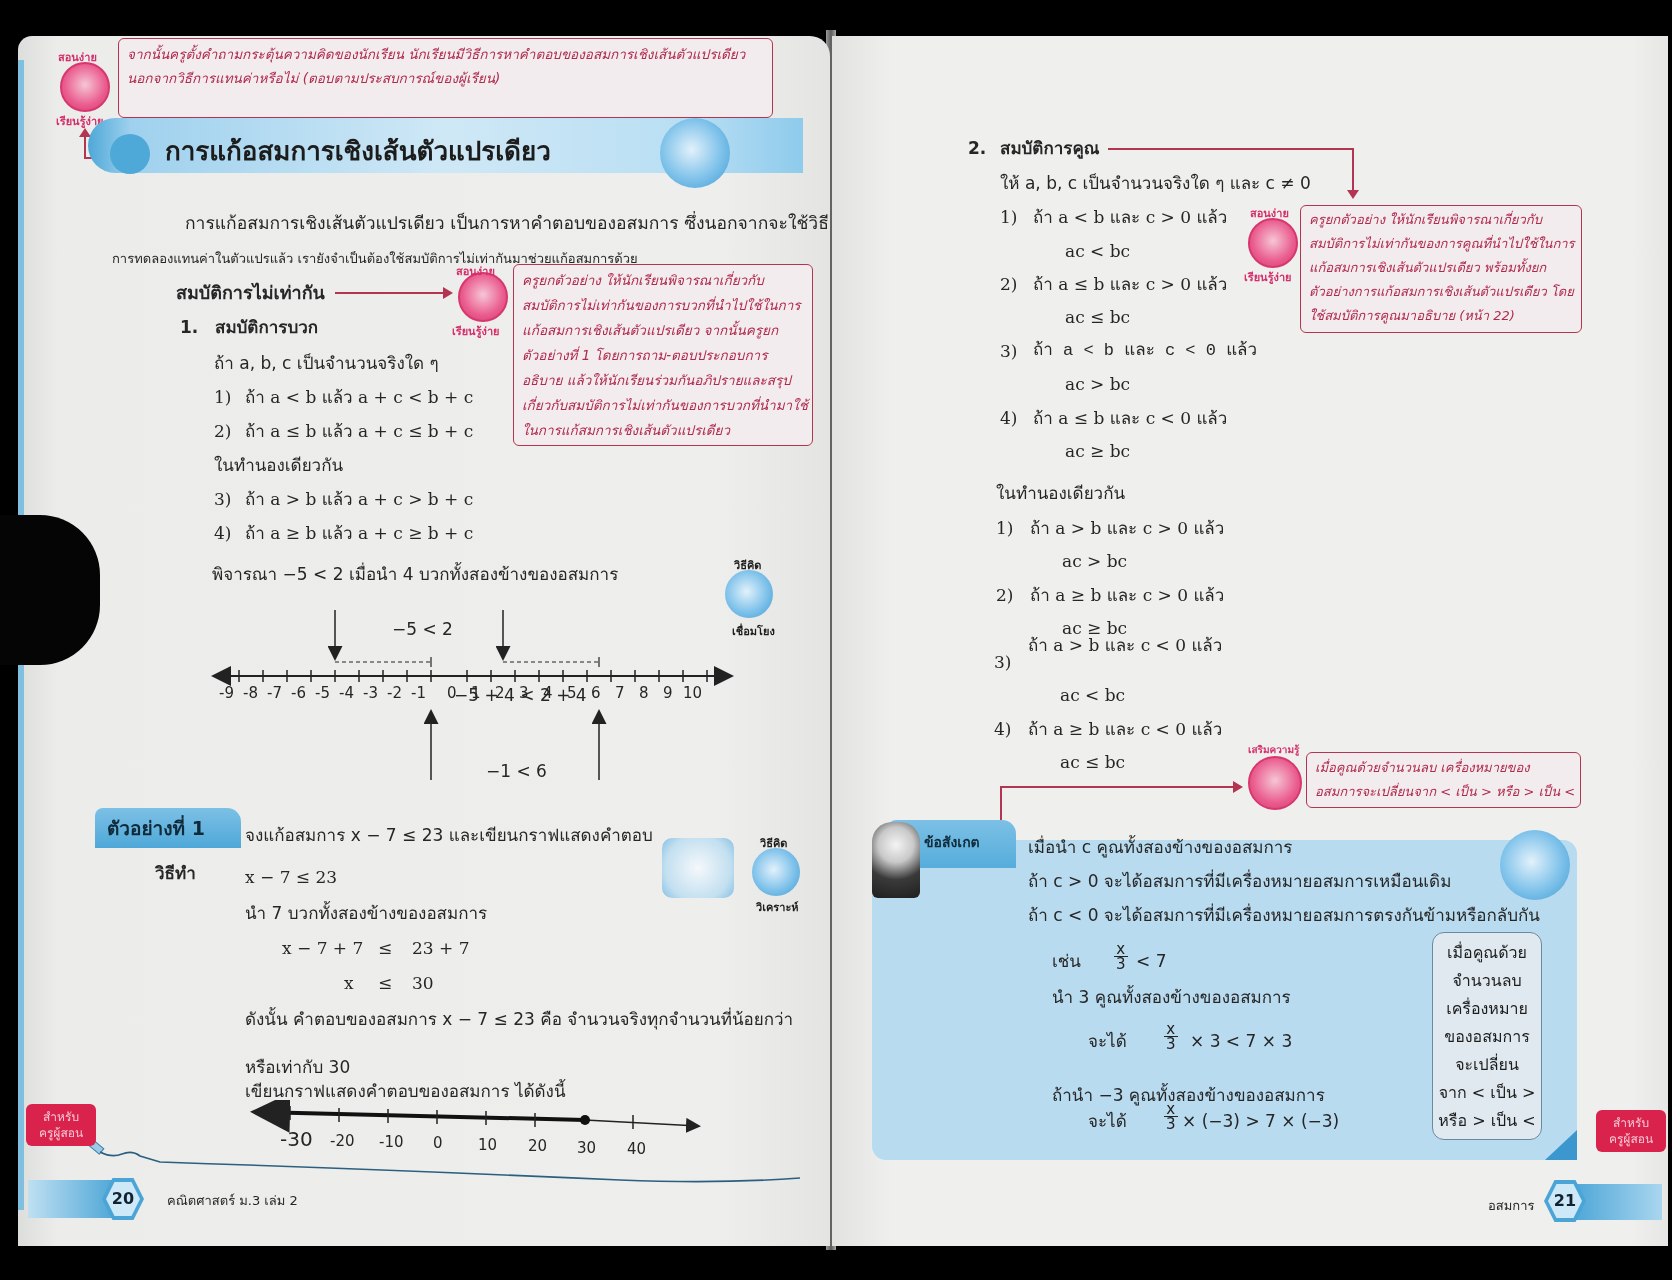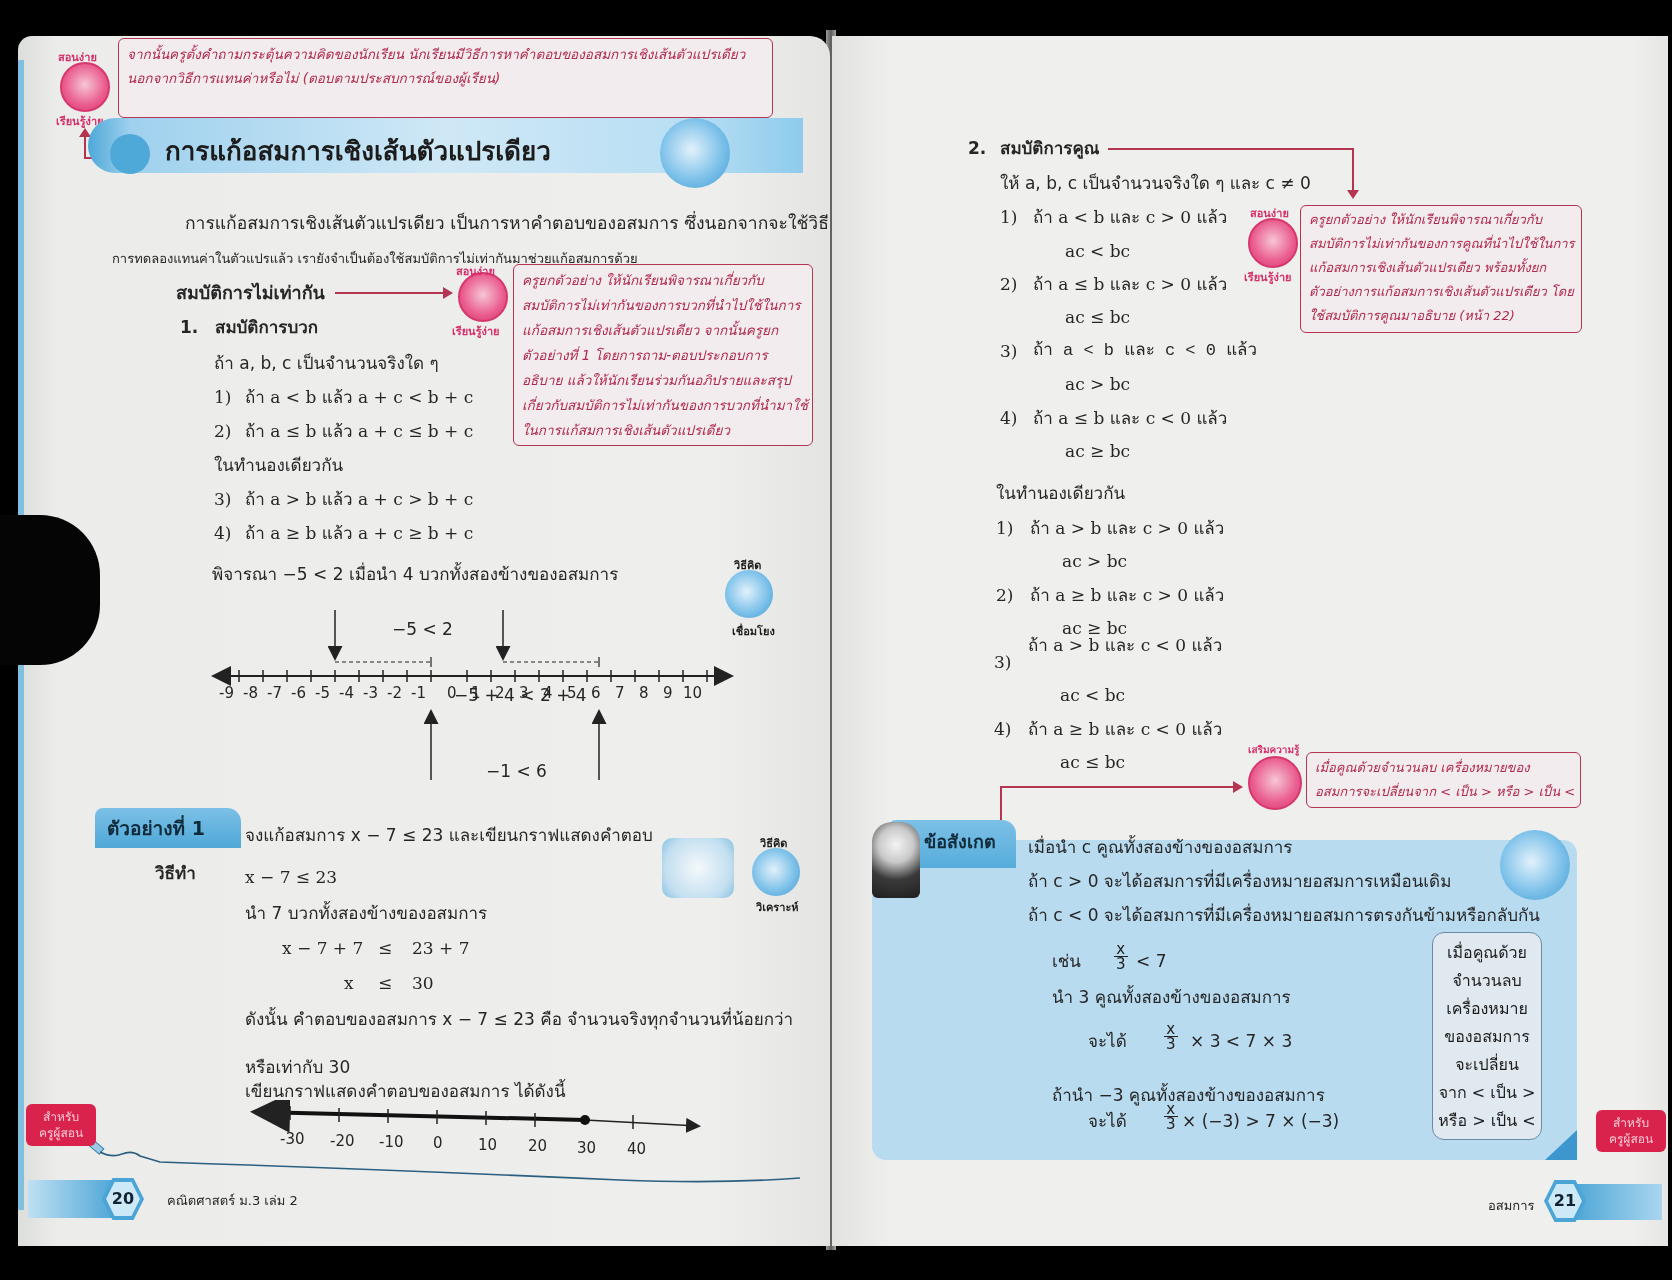--- a/index.html
+++ b/index.html
@@ -21,21 +21,21 @@
 
   .badge-circle { position: absolute; width: 50px; height: 50px; border-radius: 50%; background: radial-gradient(circle at 50% 45%, #f6c6d6 0, #ea5c8e 60%, #d6386e 100%); border: 2px solid #d6386e; }
   .badge-text { position: absolute; font-size: 11px; color: #d42e6b; font-weight: bold; white-space: nowrap; }
 
   .blue-circle { position: absolute; border-radius: 50%; background: radial-gradient(circle at 45% 45%, #e2f1fb 0, #7fc2ea 55%, #3e9ad4 100%); }
 
   .title-band { position: absolute; left: 88px; top: 118px; width: 715px; height: 55px; background: linear-gradient(90deg, #4ea8d8 0, #9fd1ee 6%, #cfe8f6 50%, #b8def3 85%, #8ecbec 100%); border-radius: 28px 0 0 28px; }
   .title-text { position: absolute; left: 165px; top: 130px; font-size: 26px; font-weight: bold; color: #1c1c1c; white-space: nowrap; }
 
   .ex-tab { position: absolute; left: 95px; top: 808px; width: 146px; height: 40px; background: linear-gradient(180deg, #7cc0e6, #4ea8d8); border-radius: 8px 14px 0 0; color: #102a3a; font-weight: bold; font-size: 19px; line-height: 40px; padding-left: 12px; }
-  .obs-tab { position: absolute; left: 888px; top: 820px; width: 128px; height: 48px; background: linear-gradient(180deg, #7cc0e6, #56addb); border-radius: 8px 14px 0 0; color: #112b3b; font-weight: bold; font-size: 18px; line-height: 44px; padding-left: 36px; }
+  .obs-tab { position: absolute; left: 888px; top: 820px; width: 128px; height: 48px; background: linear-gradient(180deg, #7cc0e6, #56addb); border-radius: 8px 14px 0 0; color: #112b3b; font-weight: bold; font-size: 14px; line-height: 44px; padding-left: 36px; }
   .obs-panel { position: absolute; left: 872px; top: 840px; width: 705px; height: 320px; background: #b8dbef; border-radius: 0 14px 0 14px; }
   .obs-side { position: absolute; left: 1432px; top: 932px; width: 110px; height: 208px; background: #dfe9ef; border: 1.5px solid #6a8aa2; border-radius: 12px; font-size: 16px; line-height: 28px; text-align: center; padding-top: 6px; color: #1d1d1d; }
 
   .teacher-tag { position: absolute; width: 70px; height: 42px; background: #d9234d; color: #f7c9d5; font-size: 12px; line-height: 16px; text-align: center; padding-top: 5px; border-radius: 6px; }
 
   .footer-hex { position: absolute; width: 42px; height: 42px; background: #4aa4d6; clip-path: polygon(25% 0, 75% 0, 100% 50%, 75% 100%, 25% 100%, 0 50%); }
   .footer-hex-inner { position: absolute; width: 34px; height: 34px; background: #cde8f6; clip-path: polygon(25% 0, 75% 0, 100% 50%, 75% 100%, 25% 100%, 0 50%); font-size: 16px; font-weight: bold; text-align: center; line-height: 34px; color: #123; }
 
   .frac { display: inline-block; vertical-align: middle; text-align: center; line-height: 14px; font-size: 15px; margin: 0 4px; }
   .frac .num { display: block; border-bottom: 1.5px solid #222; padding: 0 2px; }
@@ -208,21 +208,21 @@
     <line x1="40" y1="6" x2="40" y2="20"></line>
     <line x1="89" y1="8" x2="89" y2="22"></line>
     <line x1="138" y1="9" x2="138" y2="23"></line>
     <line x1="187" y1="10" x2="187" y2="24"></line>
     <line x1="236" y1="11" x2="236" y2="25"></line>
     <line x1="285" y1="13" x2="285" y2="27"></line>
     <line x1="383" y1="15" x2="383" y2="29"></line>
   </g>
   <circle cx="335" cy="20" r="5" fill="#111"></circle>
 </svg>
-<div class="t" style="left:280px;top:1128px;font-size:15px;">-30</div>
+<div class="t" style="left:280px;top:1128px;font-size:20px;">-30</div>
 <div class="t" style="left:330px;top:1130px;font-size:15px;">-20</div>
 <div class="t" style="left:379px;top:1131px;font-size:15px;">-10</div>
 <div class="t" style="left:433px;top:1132px;font-size:15px;">0</div>
 <div class="t" style="left:478px;top:1134px;font-size:15px;">10</div>
 <div class="t" style="left:528px;top:1135px;font-size:15px;">20</div>
 <div class="t" style="left:577px;top:1137px;font-size:15px;">30</div>
 <div class="t" style="left:627px;top:1138px;font-size:15px;">40</div>
 
 <div class="abs" style="left:86px;top:1142px;width:18px;height:8px;background:#9cc9e4;border:1px solid #3d7ba4;transform:rotate(40deg);"></div>
 <svg class="abs" style="left:100px;top:1140px;" width="700" height="50">

